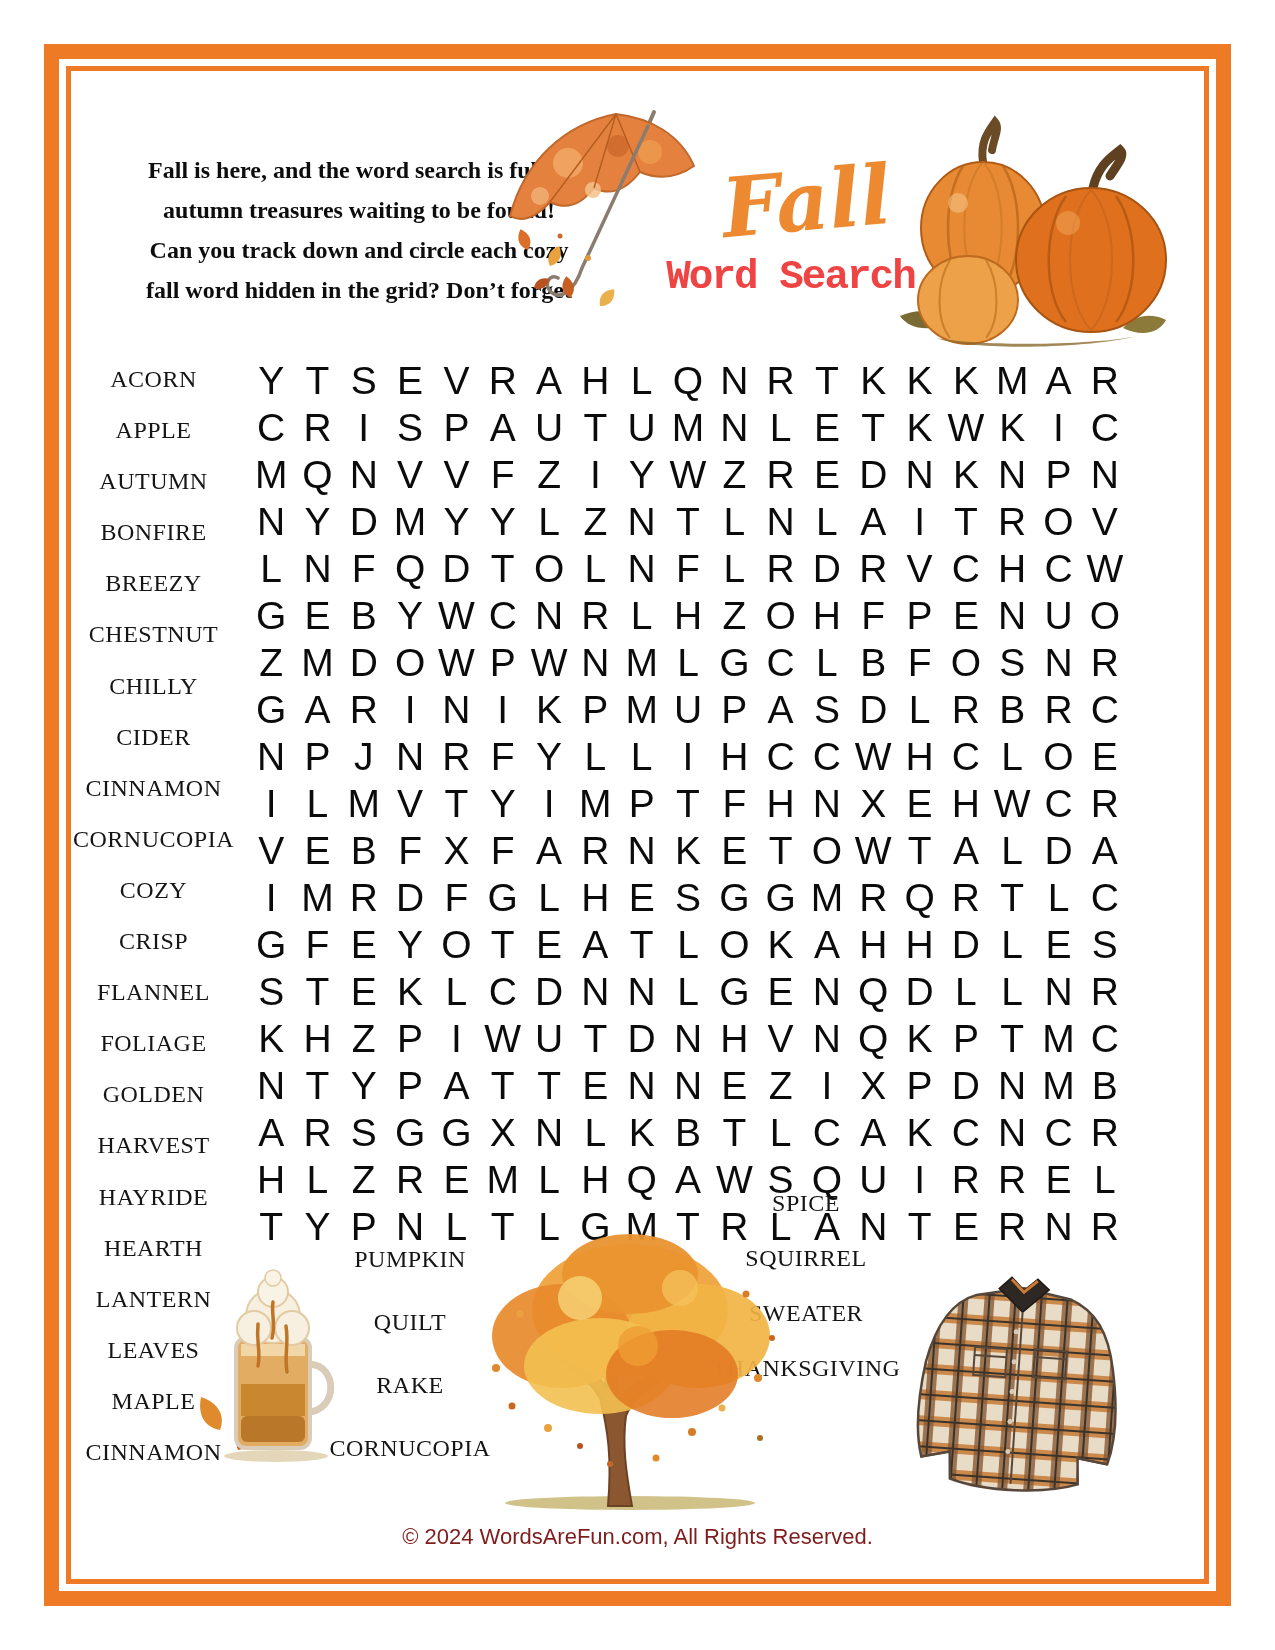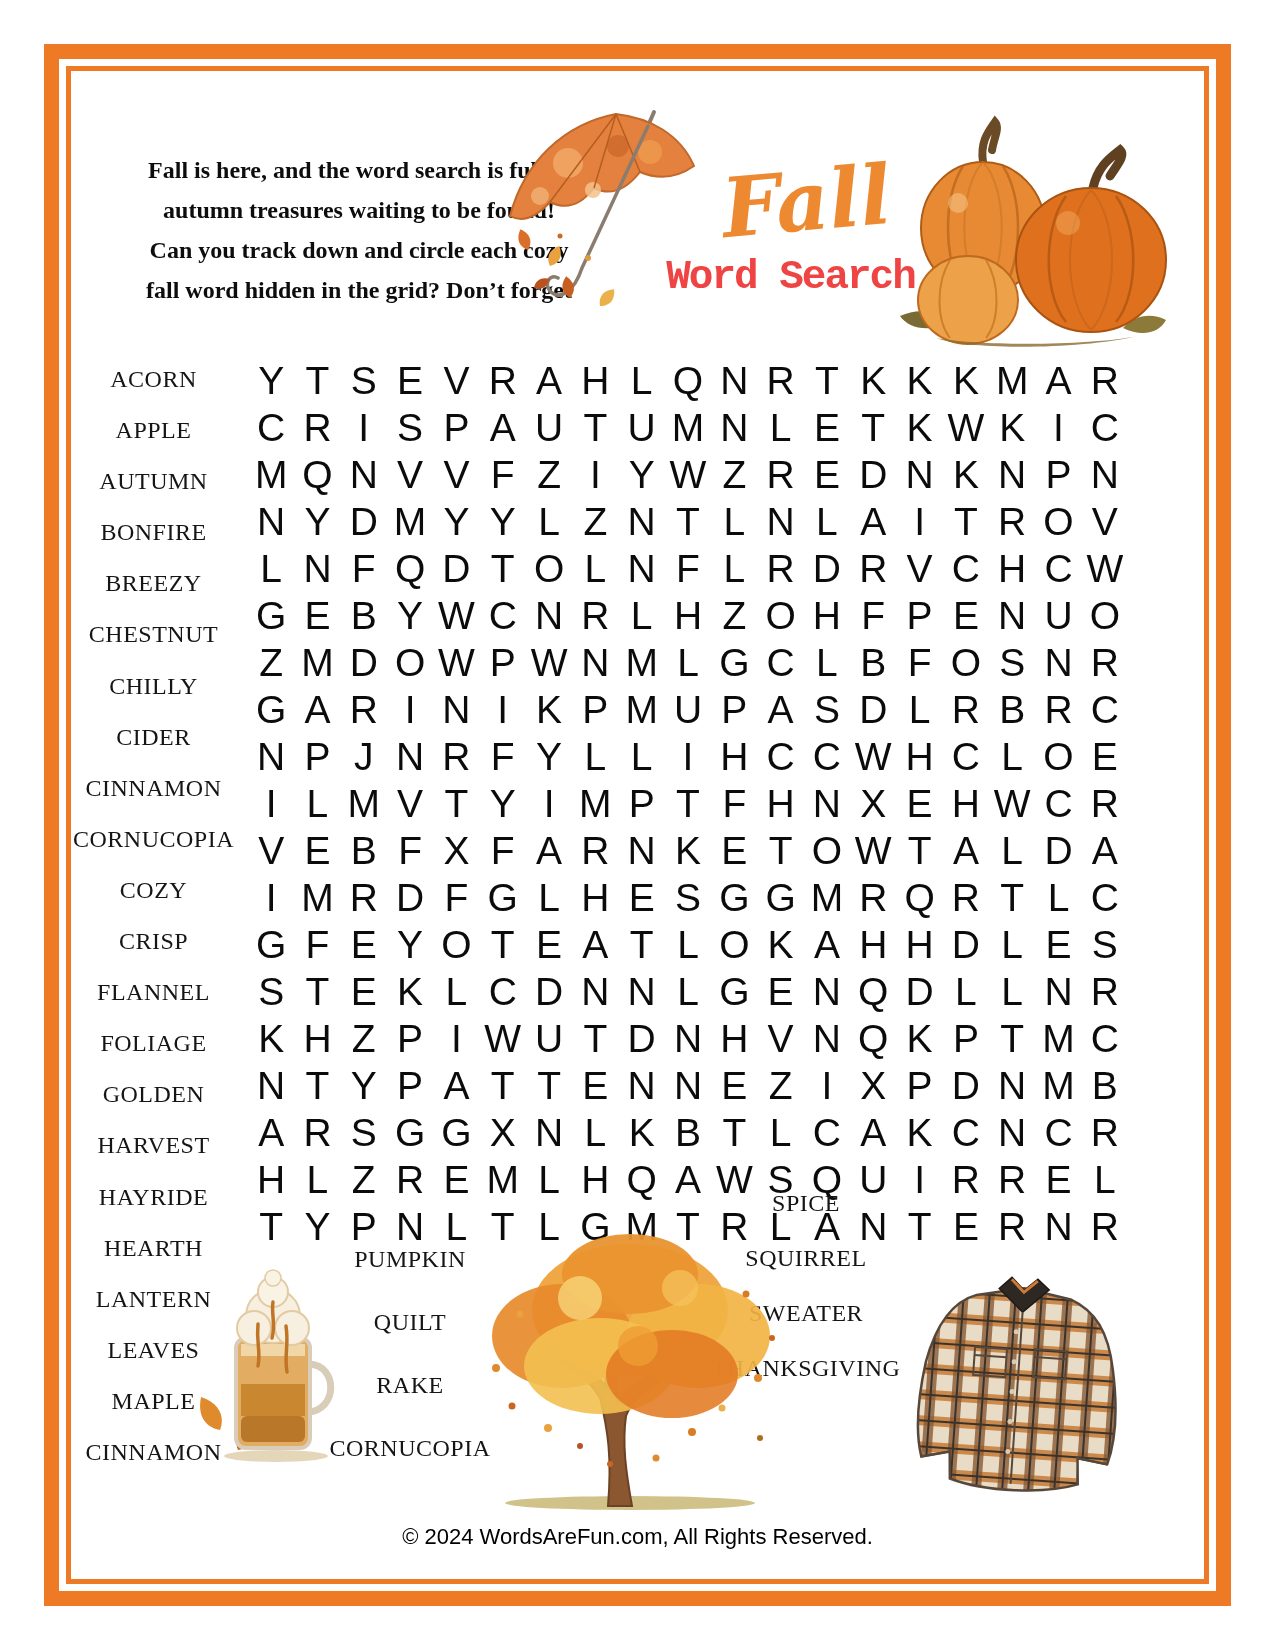--- a/index.html
+++ b/index.html
@@ -24,21 +24,21 @@
   .word-col{display:flex;flex-direction:column;justify-content:space-between;
          align-items:center;font-family:"Liberation Serif",serif;font-size:24px;
          color:#151515;letter-spacing:.5px;}
   #word-list-left{top:366px;left:66px;width:175px;height:1100px;}
   #word-list-bl{top:1246px;left:320px;width:180px;height:192px;gap:36px;}
   #word-list-br{top:1190px;left:695px;width:222px;height:192px;align-items:center;}
   #letter-grid{top:358px;left:248px;width:880px;height:892px;display:grid;
          grid-template-columns:repeat(19,1fr);grid-template-rows:repeat(19,1fr);}
   #letter-grid .cell{display:flex;align-items:center;justify-content:center;
          font-family:"Liberation Sans",sans-serif;font-size:39px;color:#0b0b0b;}
-  .copyright{top:1524px;left:0;width:1275px;text-align:center;font-size:22px;color:#000000;}
+  .copyright{top:1524px;left:0;width:1275px;text-align:center;font-size:22px;color:#7f1d1d;}
   svg{display:block;}
 </style>
 </head>
 <body>
 
 <div id="page">
   <div class="frame-outer"></div>
   <div class="frame-inner"></div>
 
 

